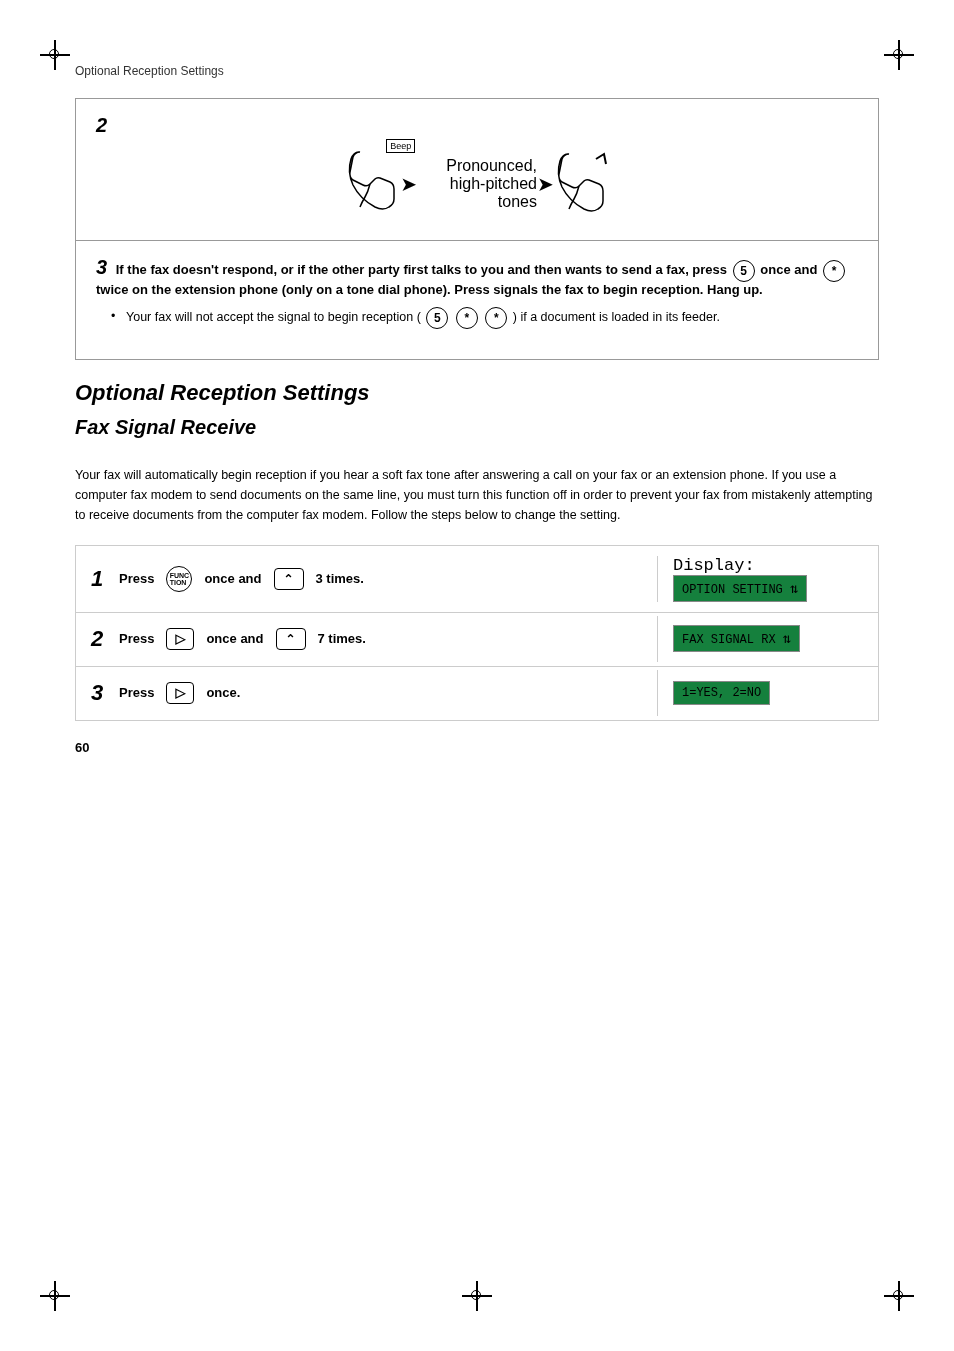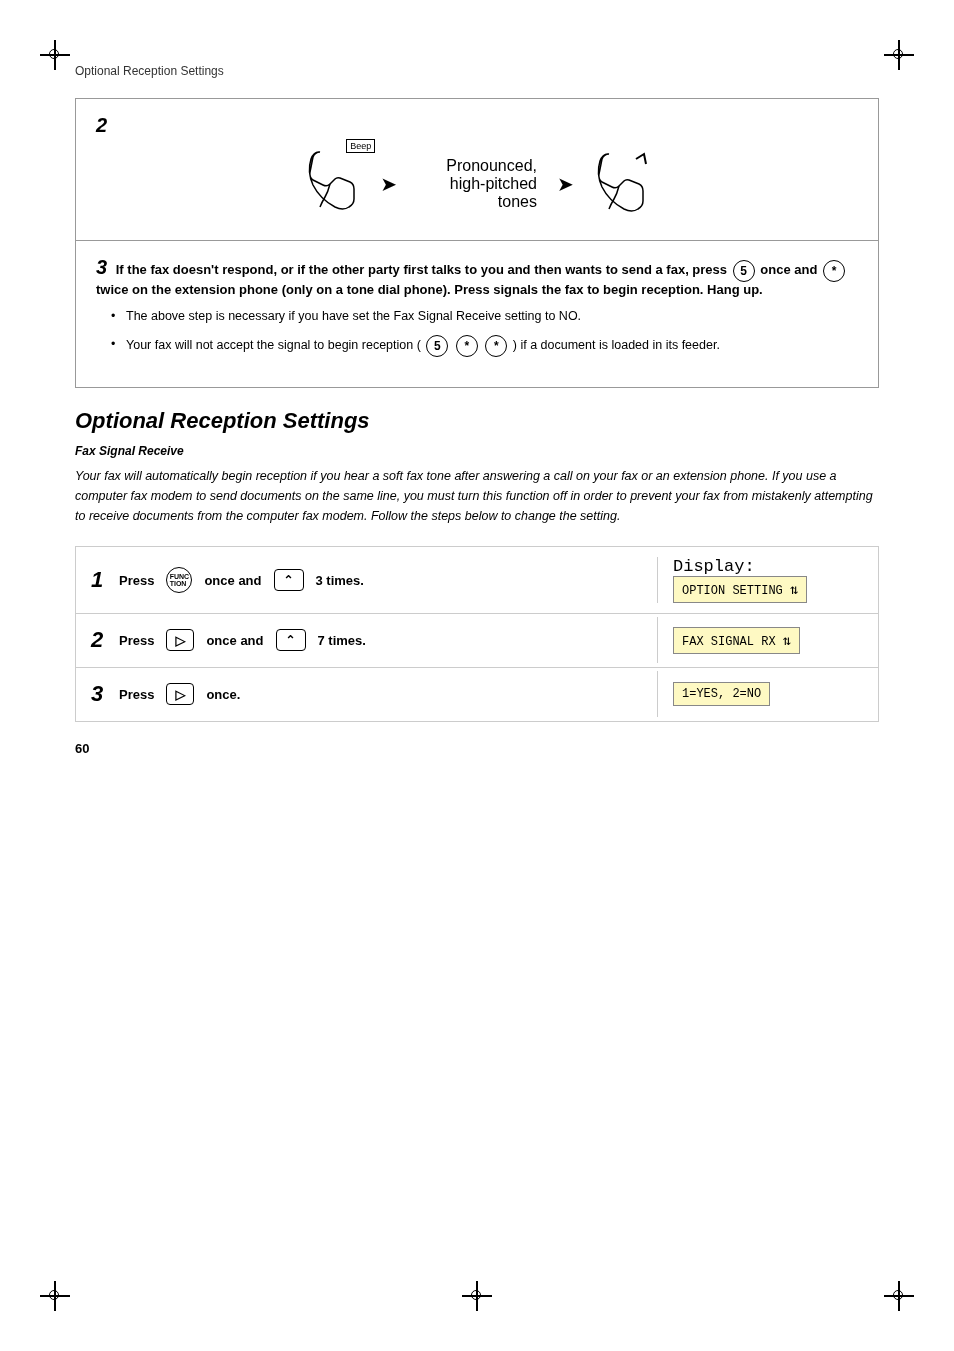--- a/index.html
+++ b/index.html
@@ -97,21 +97,20 @@
       display: flex;
       align-items: flex-start;
       gap: 5px;
     }
 
     
     .phone-area {
       display: flex;
       align-items: center;
       justify-content: center;
-      gap: 20px;
       margin: 10px 0 5px 0;
     }
 
     .arrow-right {
       font-size: 20px;
       color: #000;
     }
 
     .tone-label {
       font-size: 12px;
@@ -154,31 +153,30 @@
 
     
     .section-heading {
       font-size: 22px;
       font-style: italic;
       font-weight: bold;
       margin: 20px 0 10px 0;
     }
 
     .sub-heading {
-      font-size: 12px;
+      font-size: 20px;
       font-style: italic;
       font-weight: bold;
-      margin-bottom: 8px;
+      margin-bottom: 26px;
     }
 
     .description-text {
       font-size: 12.5px;
       line-height: 1.6;
       margin-bottom: 20px;
-      font-style: italic;
     }
 
     
     .instruction-step {
       display: flex;
       align-items: center;
       border: 1px solid #ccc;
       margin-bottom: -1px;
       min-height: 55px;
     }
@@ -199,21 +197,21 @@
       font-family: 'Courier New', monospace;
       font-size: 12px;
     }
 
     .display-box {
       border: 1px solid #888;
       padding: 4px 8px;
       display: inline-block;
       font-size: 12px;
       font-family: 'Courier New', monospace;
-      background: #fef9c3;
+      background: #15803d;
     }
 
     .step-num-bold {
       font-size: 22px;
       font-style: italic;
       font-weight: bold;
       min-width: 20px;
     }
 
     .step-instruction {
@@ -329,21 +327,20 @@
   <div class="step-box-bottom">
     <div style="margin-bottom:8px;">
       <span class="step-number">3</span>
       <span class="step-text">If the fax doesn't respond, or if the other party first talks to you and then wants to send a fax, press </span>
       <span class="key-circle">5</span>
       <span class="step-text"> once and </span>
       <span class="key-circle">*</span>
       <span class="step-text"> twice on the extension phone (only on a tone dial phone). Press signals the fax to begin reception. Hang up.</span>
     </div>
     <ul class="bullet-list">
-      <li>The above step is necessary if you have set the Fax Signal Receive setting to NO.</li>
       <li>
         <span>Your fax will not accept the signal to begin reception (</span>
         <span class="key-circle">5</span>
         <span class="key-circle">*</span>
         <span class="key-circle">*</span>
         <span>) if a document is loaded in its feeder.</span>
       </li>
     </ul>
   </div>
 

